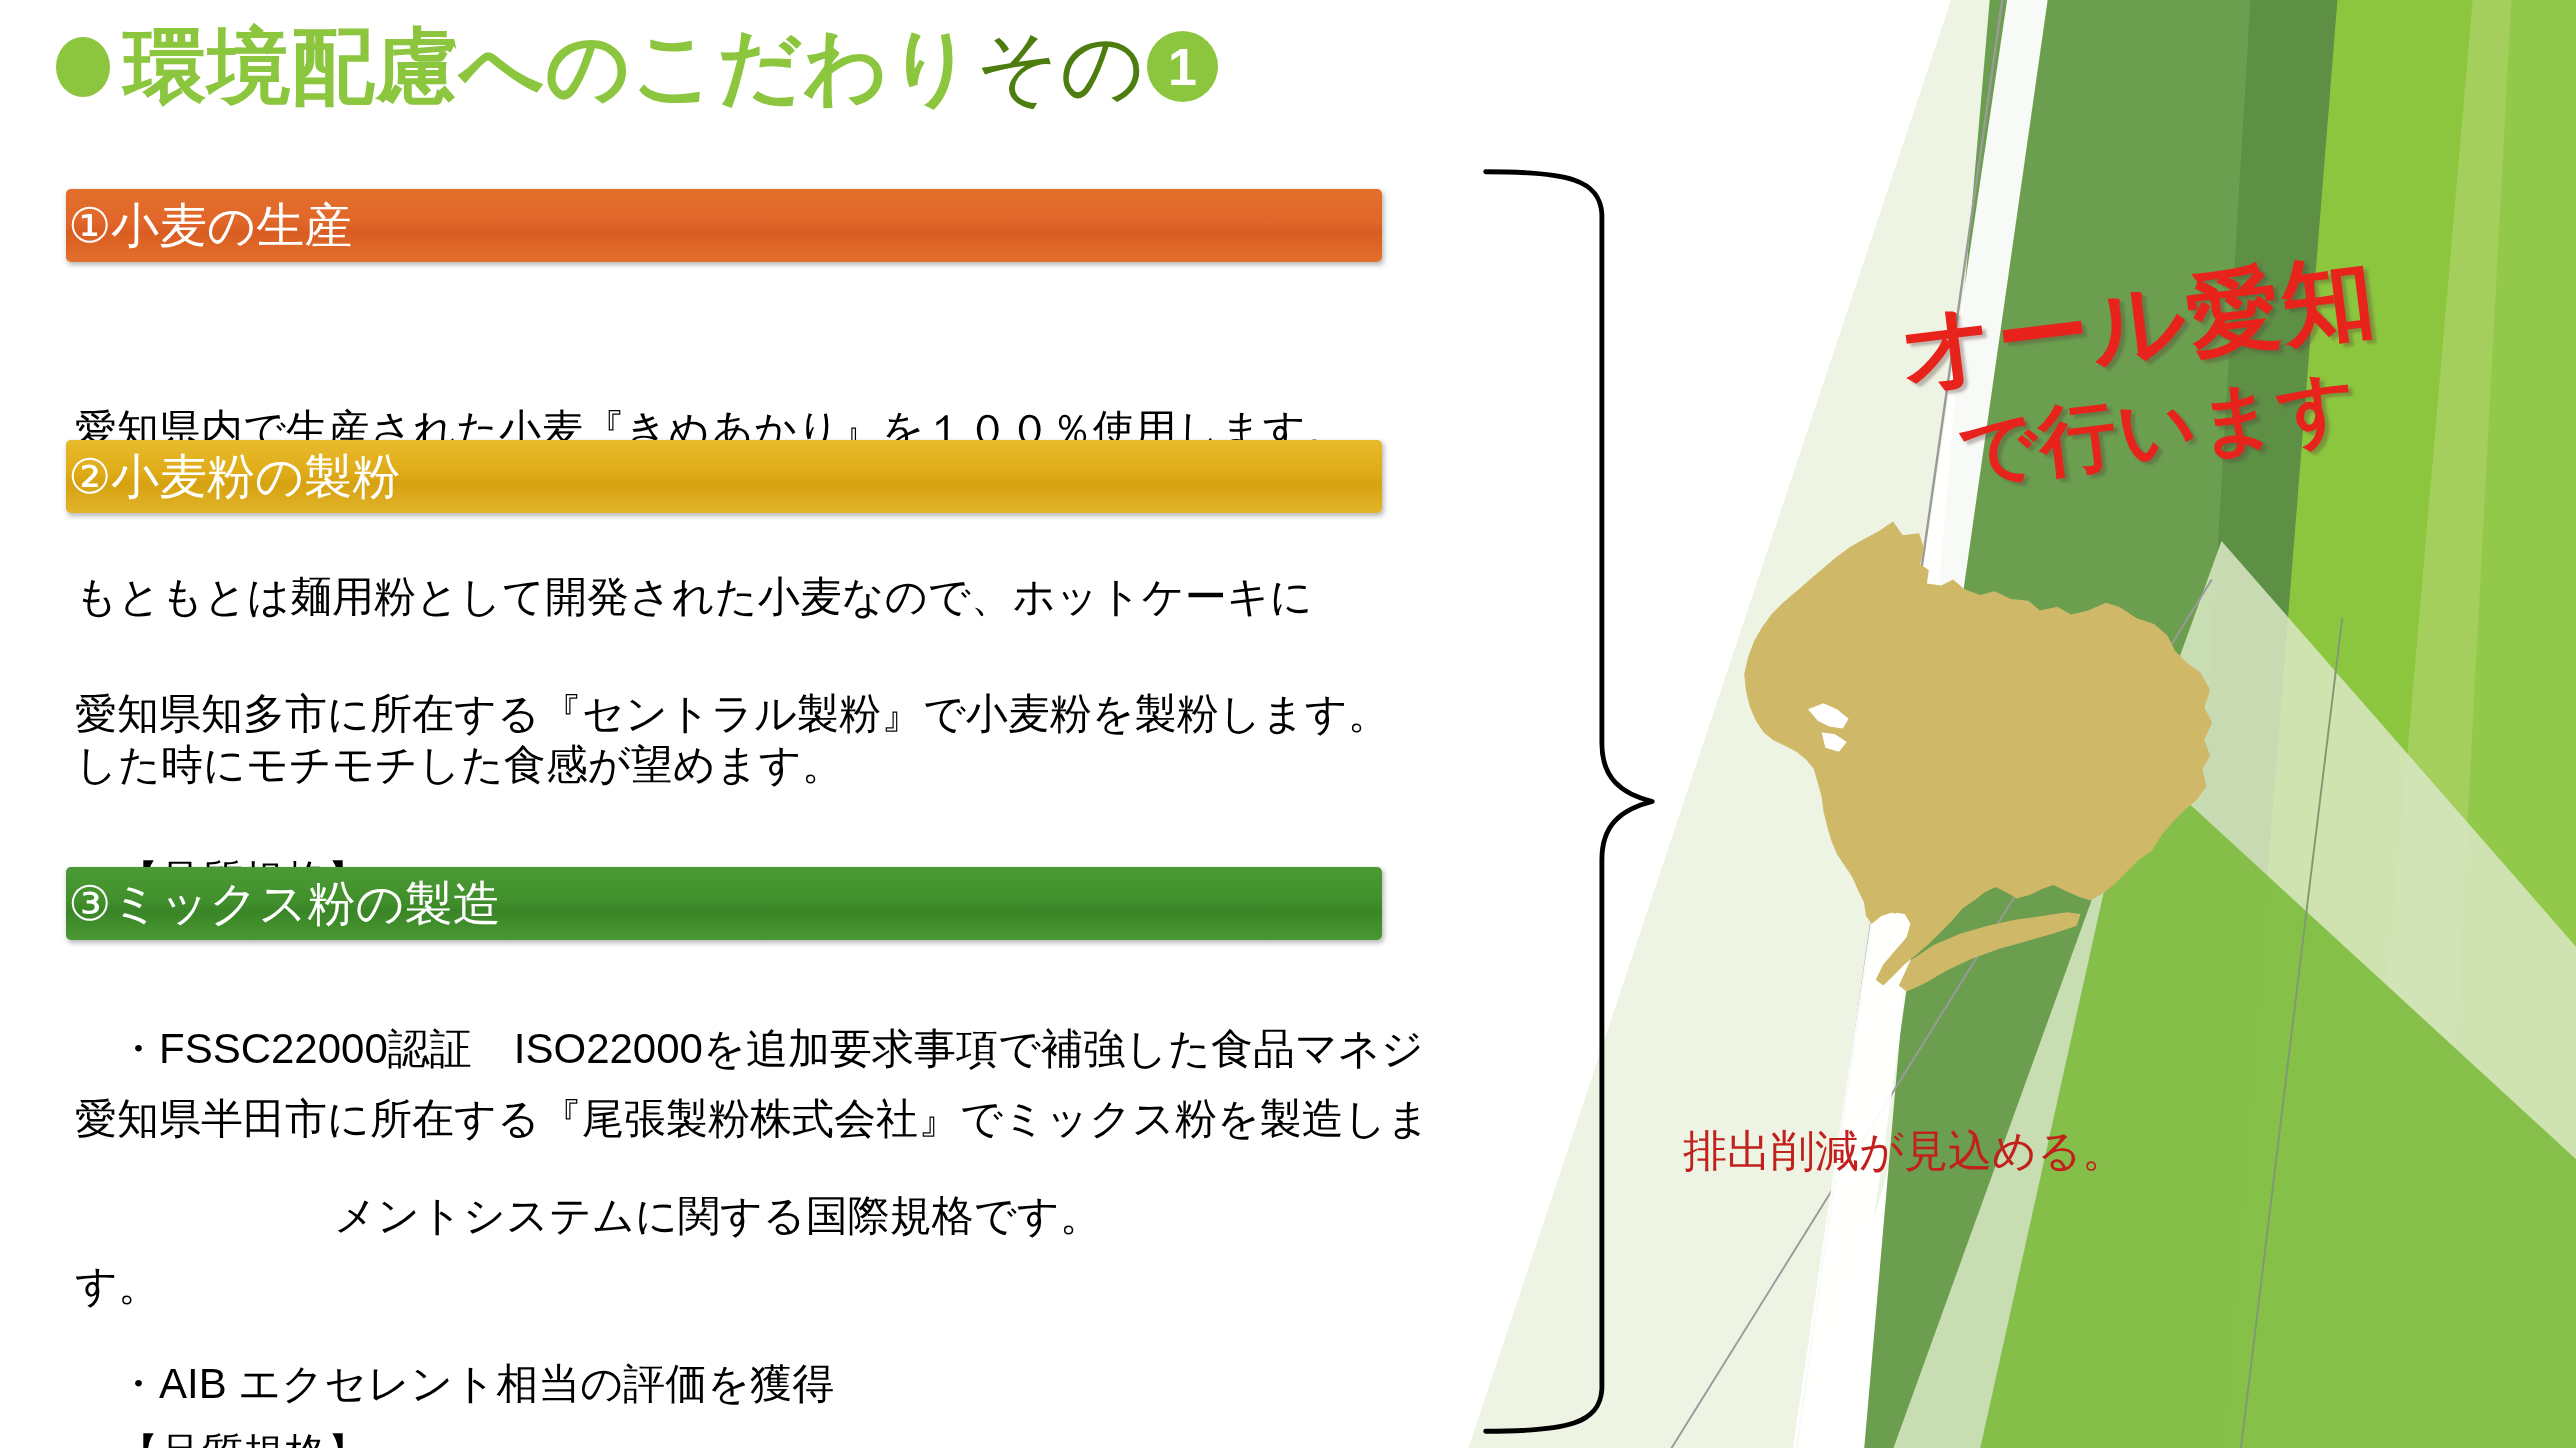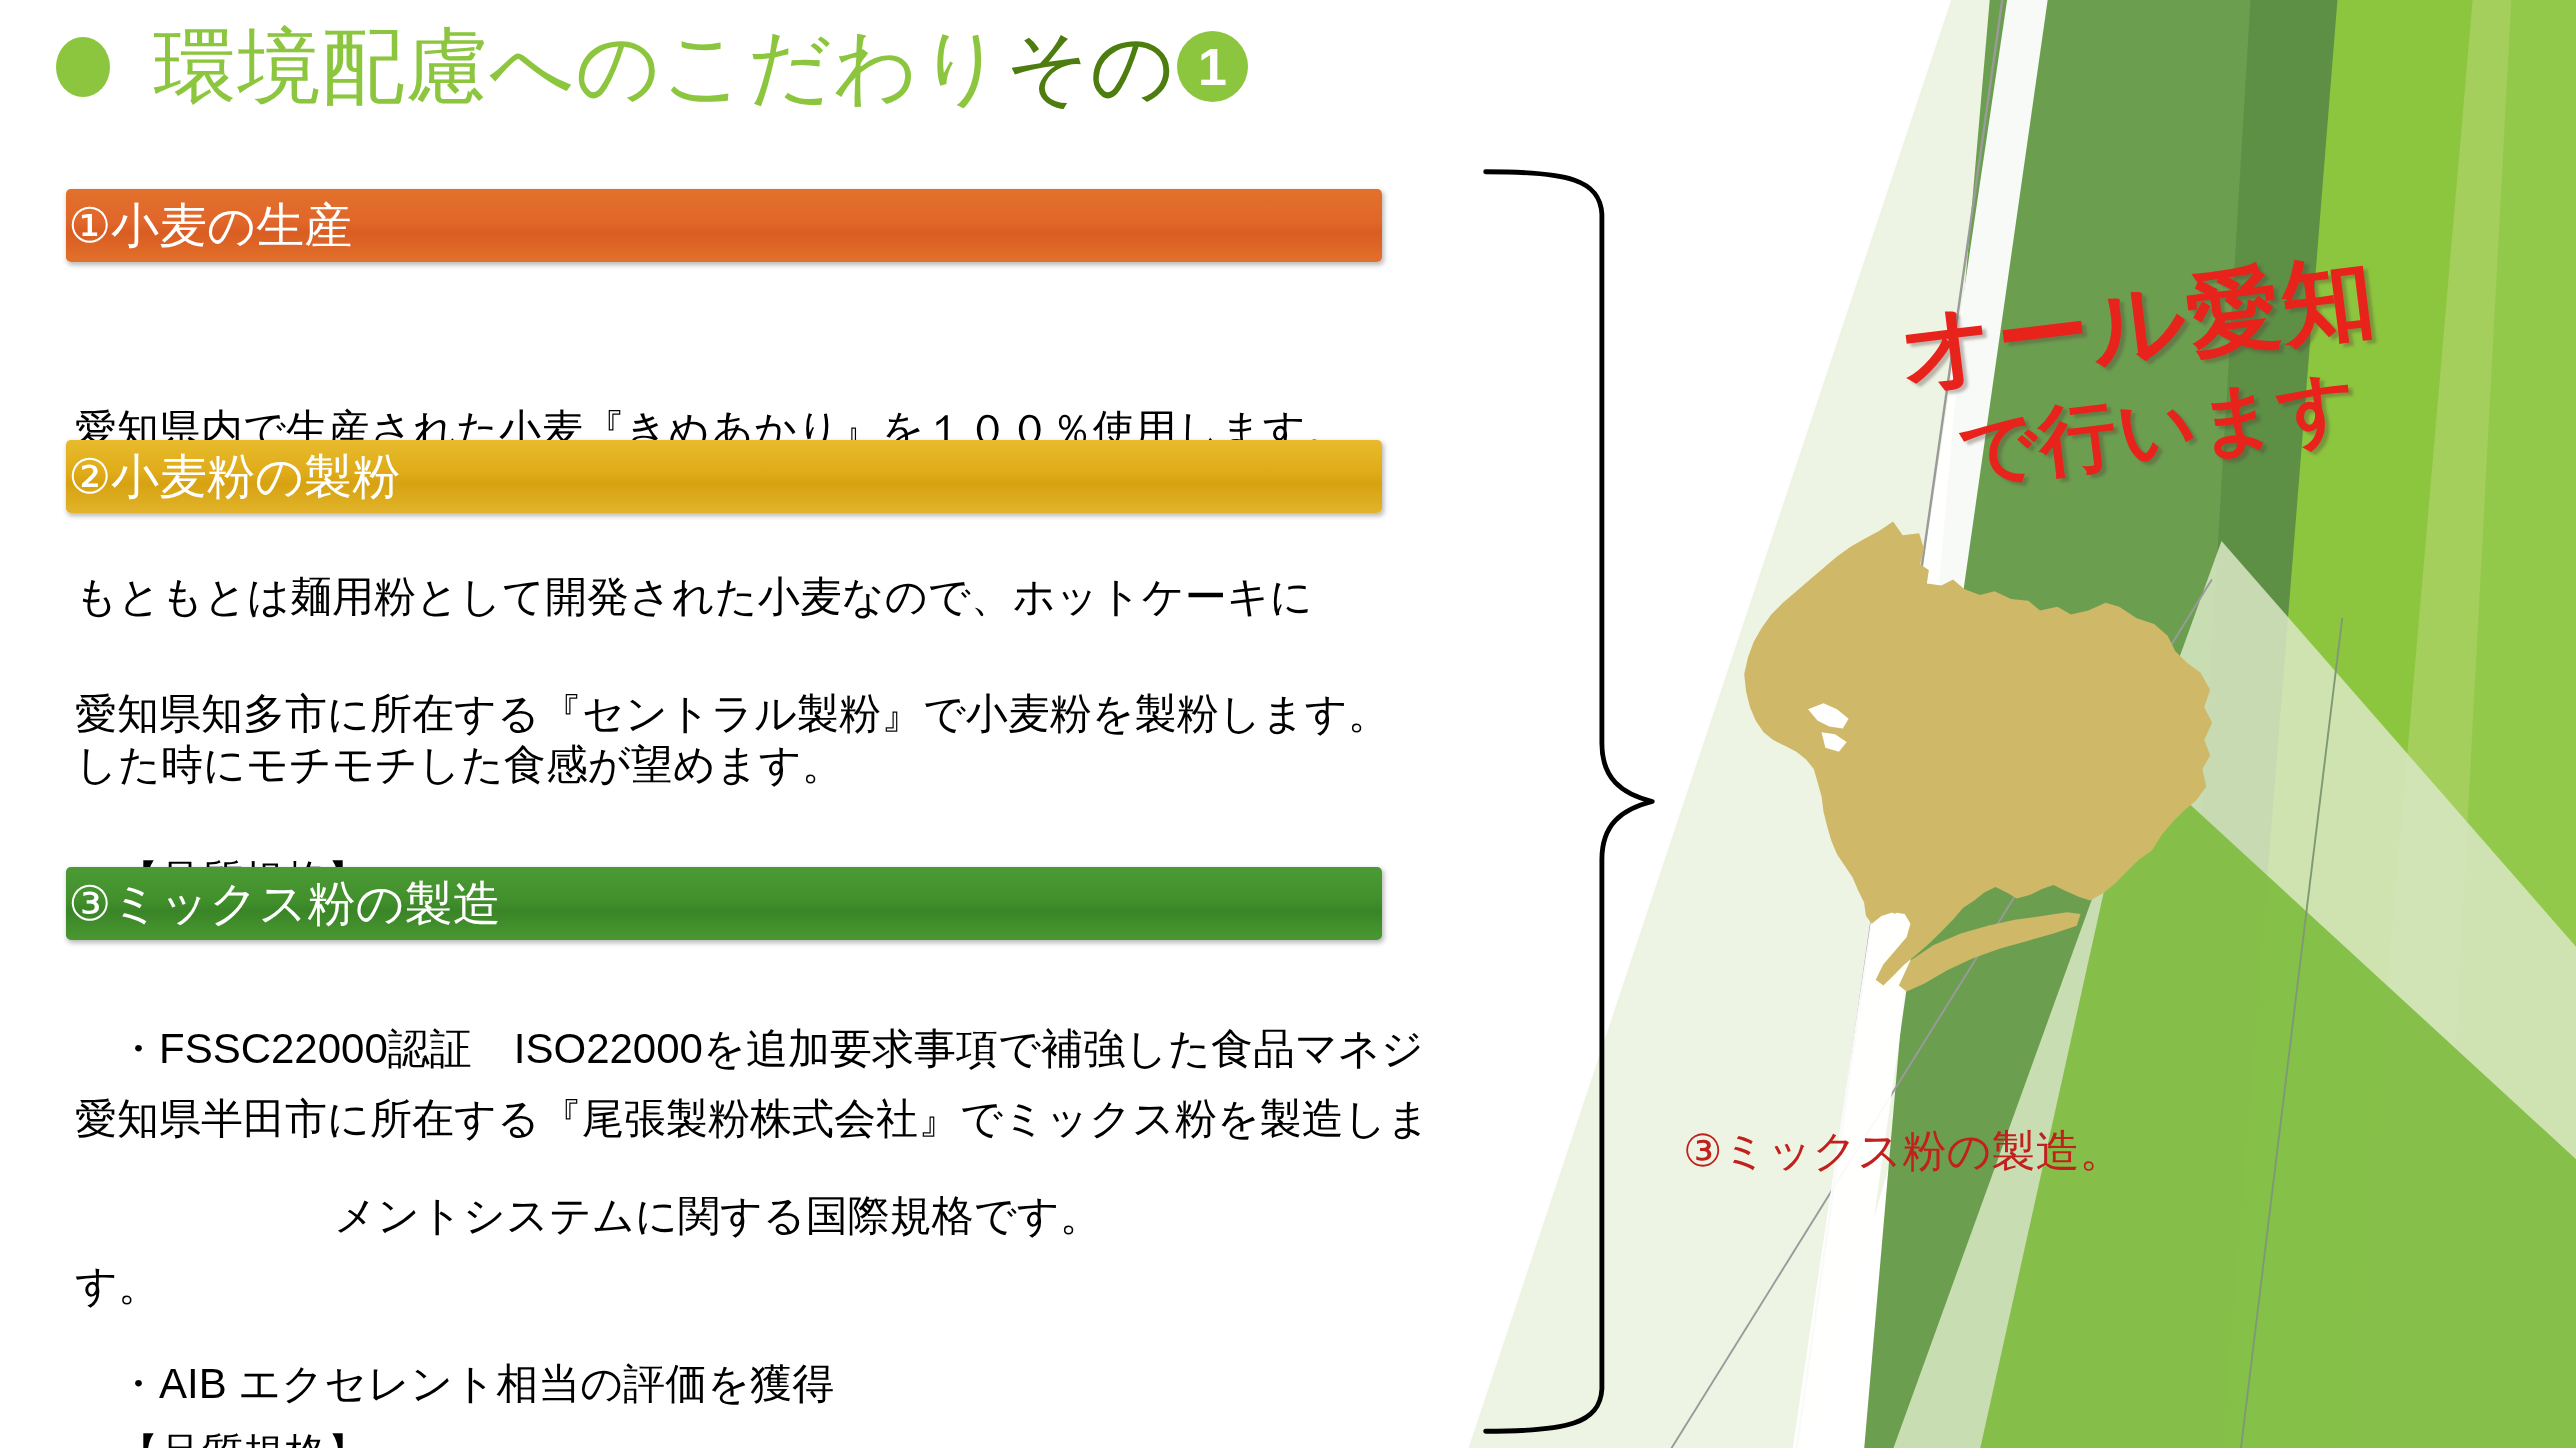--- a/index.html
+++ b/index.html
@@ -44,22 +44,21 @@
     background: #8cc63e;
     border-radius: 50%;
     margin-right: 13.5px;
     flex: 0 0 auto;
   }
   #title-text {
     font-size: 83px;
     line-height: 1;
     color: #8cc63e;
     letter-spacing: 1px;
-    font-weight: 400;
-    margin-left: 30px;
+    font-weight: 700;
   }
   #title-sub {
     font-size: 83px;
     line-height: 1;
     color: #4d7c0f;
   }
   #title-badge {
     width: 71px;
     height: 71px;
     background: #8cc63e;
@@ -300,17 +299,17 @@
     <path fill="#ffffff" d="
       M 104 230 L 118 232 L 130 240 L 122 250 L 108 246 Z"></path>
   </svg>
 
   <div id="red-headline">
     <div id="red-line-1">オール愛知</div>
     <div id="red-line-2">で行います</div>
   </div>
 
   <div id="red-caption">
-    <div>③ミックス粉の製造。</div>
+    <div>排出削減が見込める。</div>
   </div>
 
 </div>
 
 
 </body></html>

